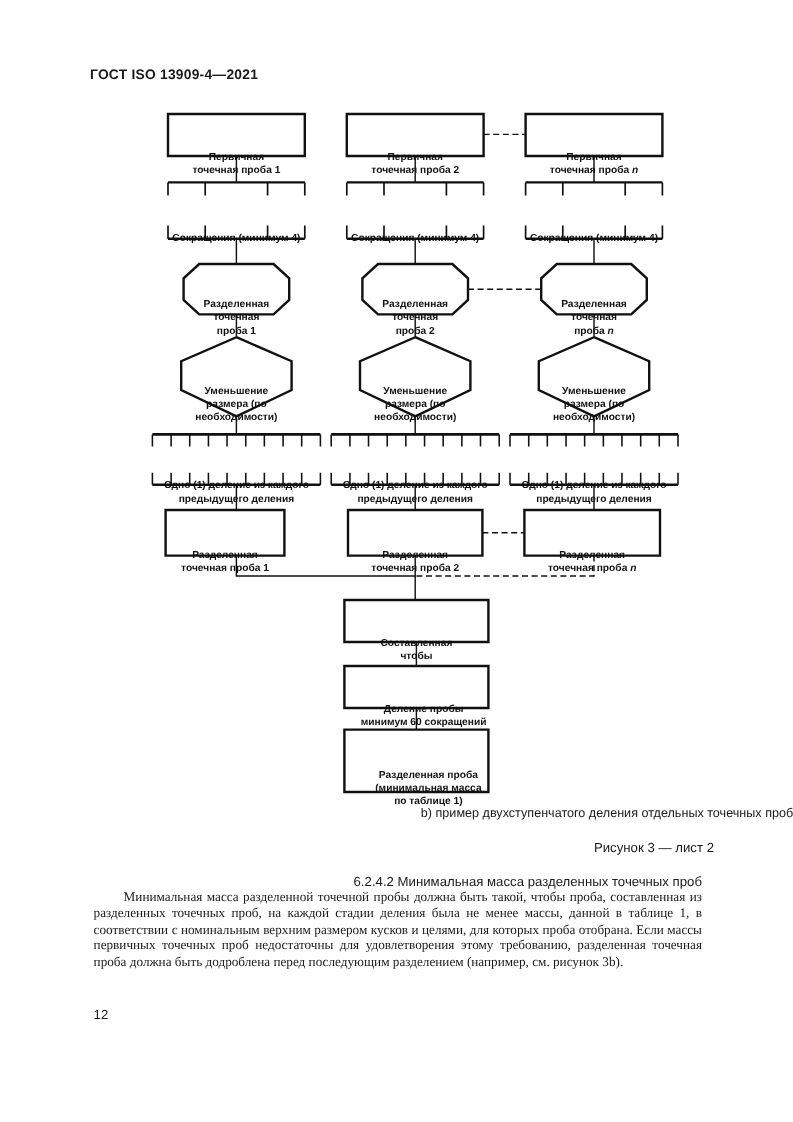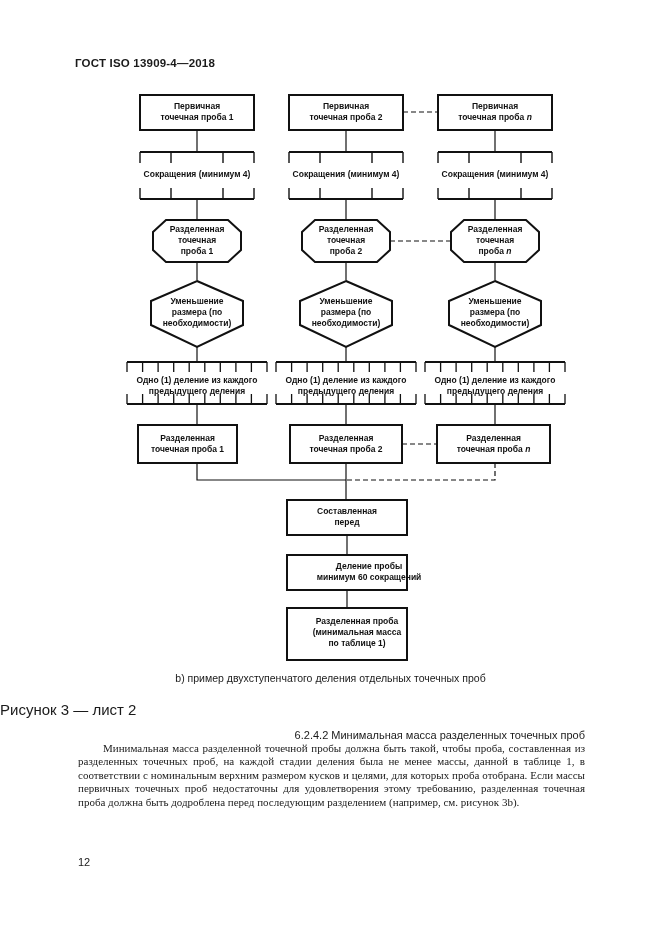--- a/index.html
+++ b/index.html
@@ -1,32 +1,32 @@
 <!DOCTYPE html>
 <html><head>
 <meta charset="utf-8">
 <style>
   html,body{margin:0;padding:0;background:#ffffff;}
   body{width:661px;height:935px;position:relative;font-family:"Liberation Sans",sans-serif;color:#1a1a1a;overflow:hidden;}
   .abs{position:absolute;}
   #doc-header{left:75px;top:57px;font-size:11.5px;font-weight:bold;letter-spacing:.2px;}
   svg.chart{position:absolute;left:0;top:0;width:661px;height:935px;}
-  .lbl{position:absolute;text-align:center;white-space:pre-line;font-size:8.5px;line-height:11px;font-weight:bold;color:#111;}
+  .lbl{position:absolute;text-align:center;white-space:pre-line;font-size:8.5px;line-height:11px;font-weight:bold;color:#111;margin-top:24px;}
   .lbl i{font-style:italic;font-weight:bold;}
-  #fig-caption{left:0;top:672px;width:661px;text-align:center;font-size:10.5px;}
-  #fig-label{left:0;top:701px;width:595px;text-align:left;font-size:15px;}
+  #fig-caption{left:0;top:672px;width:661px;text-align:right;font-size:10.5px;}
+  #fig-label{left:0;top:701px;width:595px;text-align:right;font-size:11px;}
   #sec-heading{left:78px;top:729px;width:507px;font-size:11px;text-indent:25px;text-align:right;}
   #sec-body{left:78px;top:742px;width:507px;font-size:11px;line-height:13.4px;text-align:justify;text-indent:25px;font-family:Liberation Serif, serif;}
-  #page-num{left:78px;top:840px;font-size:11px;margin-top:16px;}
+  #page-num{left:78px;top:840px;font-size:11px;}
   path,rect,polygon,line{vector-effect:non-scaling-stroke;}
 </style>
 </head>
 <body>
 
-<div class="abs" id="doc-header">ГОСТ ISO 13909-4—2018</div>
+<div class="abs" id="doc-header">ГОСТ ISO 13909-4—2021</div>
 
 <svg class="chart" viewBox="0 0 661 935" fill="none" stroke="#111" stroke-width="2">
 
   <g>
     <rect x="140" y="95" width="114" height="35"></rect>
     <path d="M197 130 V152" stroke-width="1.2"></path>
     <path d="M140 152 H254 M140 199 H254" stroke-width="2"></path>
     <path d="M140 152 V163 M171 152 V163 M223 152 V163 M254 152 V163 M140 188 V199 M171 188 V199 M223 188 V199 M254 188 V199" stroke-width="1.4"></path>
     <path d="M197 199 V220" stroke-width="1.2"></path>
     <polygon points="166,220 228,220 241,232 241,250 228,262 166,262 153,250 153,232"></polygon>
@@ -123,22 +123,22 @@
 проба </span><i>n</i></div>
 <div class="lbl" style="left:447px;top:296px;width:96px">Уменьшение
 размера (по
 необходимости)</div>
 <div class="lbl" style="left:425px;top:375px;width:140px">Одно (1) деление из каждого
 предыдущего деления</div>
 <div class="lbl" style="left:437px;top:433px;width:113px"><span>Разделенная
 точечная проба </span><i>n</i></div>
 
 <div class="lbl" style="left:287px;top:506px;width:120px">Составленная
-перед</div>
-<div class="lbl" style="left:303px;top:561px;width:132px">Деление пробы
+чтобы</div>
+<div class="lbl" style="left:287px;top:561px;width:132px">Деление пробы
 минимум 60 сокращений</div>
 <div class="lbl" style="left:287px;top:616px;width:140px">Разделенная проба
 (минимальная масса
 по таблице 1)</div>
 
 <div class="abs" id="fig-caption">b)  пример двухступенчатого деления отдельных точечных проб</div>
 <div class="abs" id="fig-label">Рисунок 3 — лист 2</div>
 
 <div class="abs" id="sec-heading">6.2.4.2  Минимальная масса разделенных точечных проб</div>
 <div class="abs" id="sec-body">Минимальная масса разделенной точечной пробы должна быть такой, чтобы проба, составленная из разделенных точечных проб, на каждой стадии деления была не менее массы, данной в таблице 1, в соответствии с номинальным верхним размером кусков и целями, для которых проба отобрана. Если массы первичных точечных проб недостаточны для удовлетворения этому требованию, разделенная точечная проба должна быть додроблена перед последующим разделением (например, см. рисунок 3b).</div>

